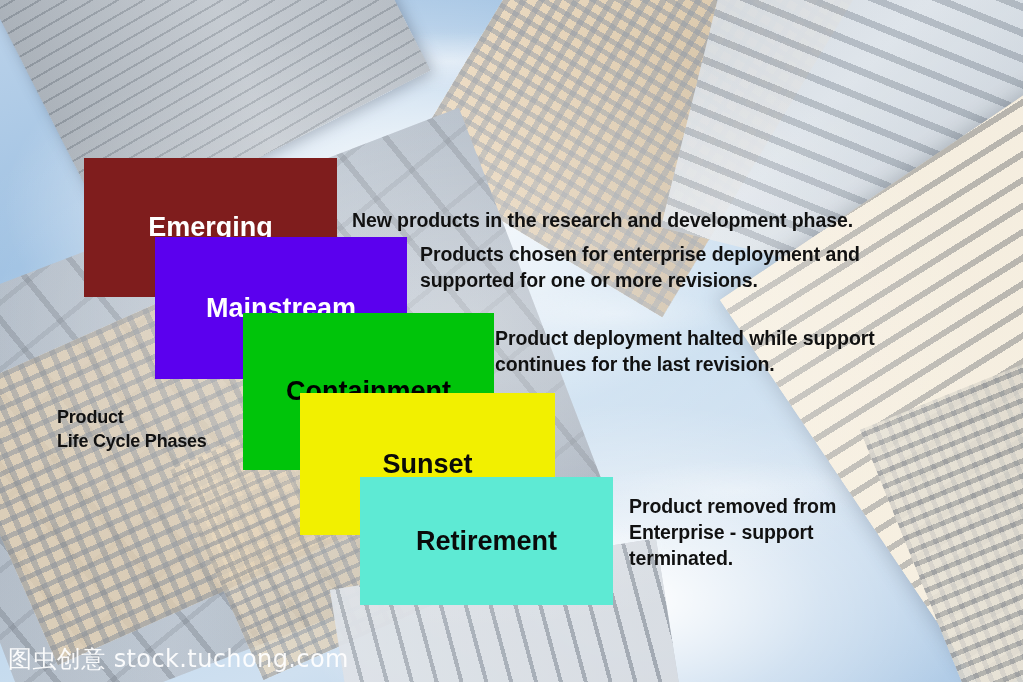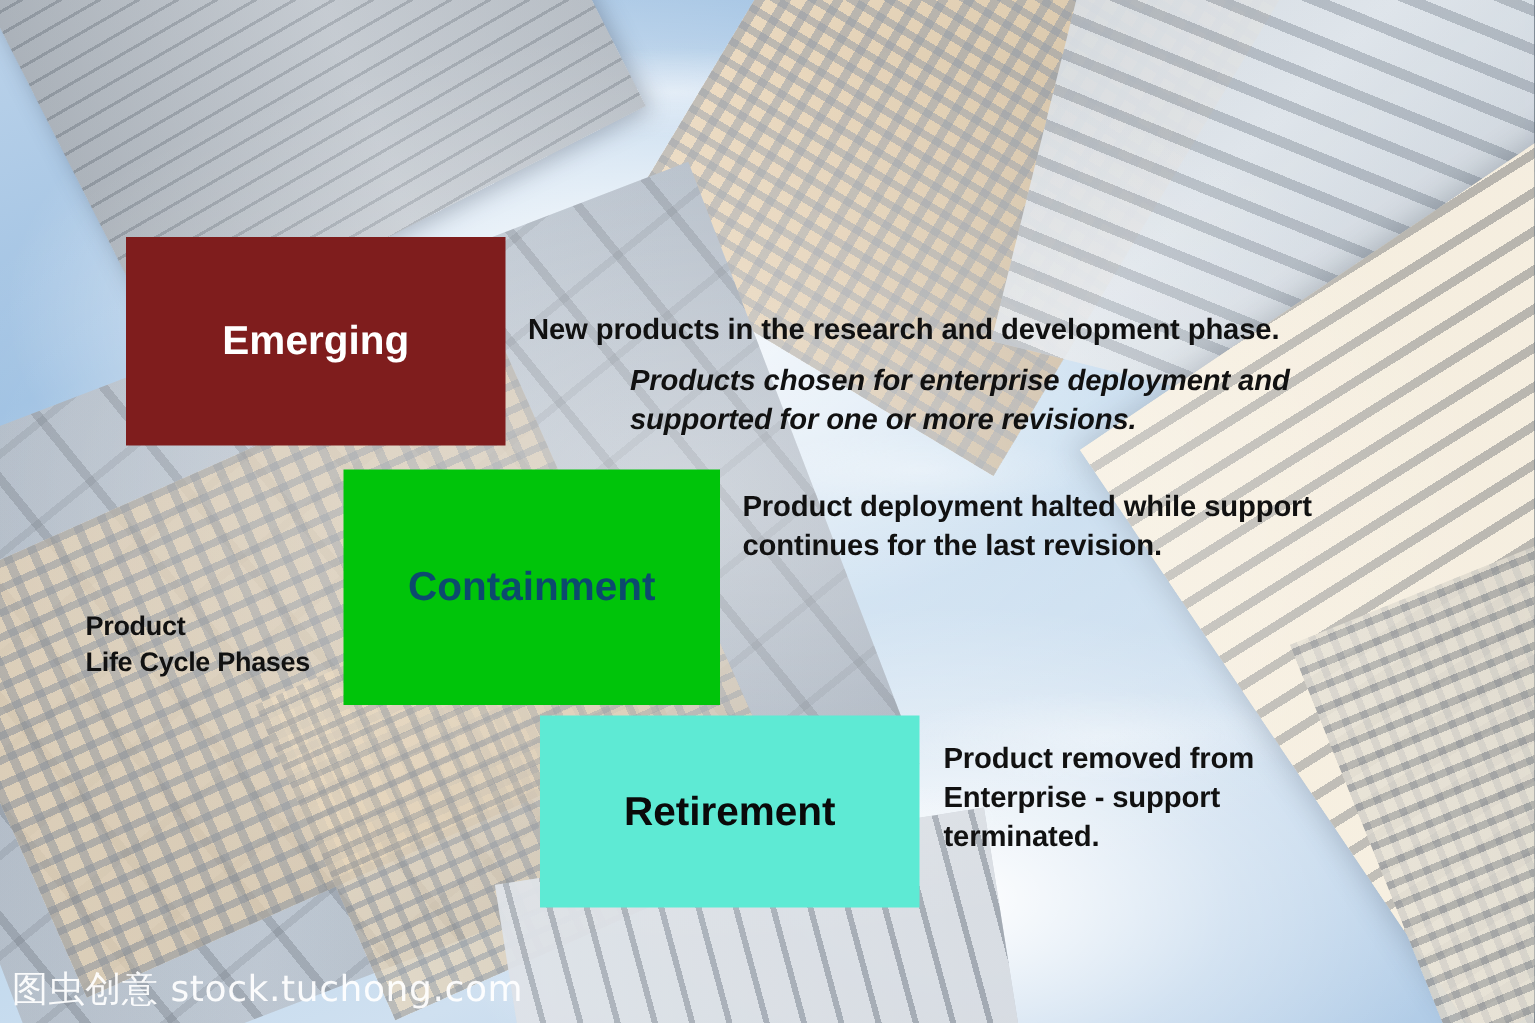--- a/index.html
+++ b/index.html
@@ -243,27 +243,33 @@
 
 
     <div class="left-label" style="left:57px; top:406px;">
       <div>Product</div>
       <div>Life Cycle Phases</div>
     </div>
 
     <div class="phase-box" style="left: 84px; top: 158px; width: 253px; height: 139px; background: #7f1d1d; color: rgb(255, 255, 255);">
       <span>Emerging</span>
     </div>
-    <div class="phase-box" style="left: 229px; top: 313px; width: 251px; height: 157px; background: rgb(0, 196, 10); color: #0c4a6e;">
+    <div class="phase-box" style="left: 155px; top: 237px; width: 252px; height: 142px; background: rgb(91, 0, 238); color: rgb(255, 255, 255);">
+      <span>Mainstream</span>
+    </div>
+    <div class="phase-box" style="left: 243px; top: 313px; width: 251px; height: 157px; background: rgb(0, 196, 10); color: #000000;">
       <span>Containment</span>
+    </div>
+    <div class="phase-box" style="left: 300px; top: 393px; width: 255px; height: 142px; background: rgb(242, 240, 0); color: rgb(10, 10, 10);">
+      <span>Sunset</span>
     </div>
     <div class="phase-box" style="left: 360px; top: 477px; width: 253px; height: 128px; background: #5eead4; color: rgb(10, 10, 10);">
       <span>Retirement</span>
     </div>
 
     <div class="desc" style="left:352px; top:168px; width:575px;margin-top:40px;">New products in the research and development phase.</div>
-    <div class="desc" style="left:420px; top:242px; width:530px;font-style:italic;">Products chosen for enterprise deployment and supported for one or more revisions.</div>
+    <div class="desc" style="left:420px; top:242px; width:530px;">Products chosen for enterprise deployment and supported for one or more revisions.</div>
     <div class="desc" style="left:495px; top:326px; width:470px;">Product deployment halted while support continues for the last revision.</div>
     <div class="desc" style="left:629px; top:494px; width:280px;">Product removed from Enterprise - support terminated.</div>
 
     <div class="watermark">图虫创意 stock.tuchong.com</div>
   </div>
 </div>
 
 </body></html>

